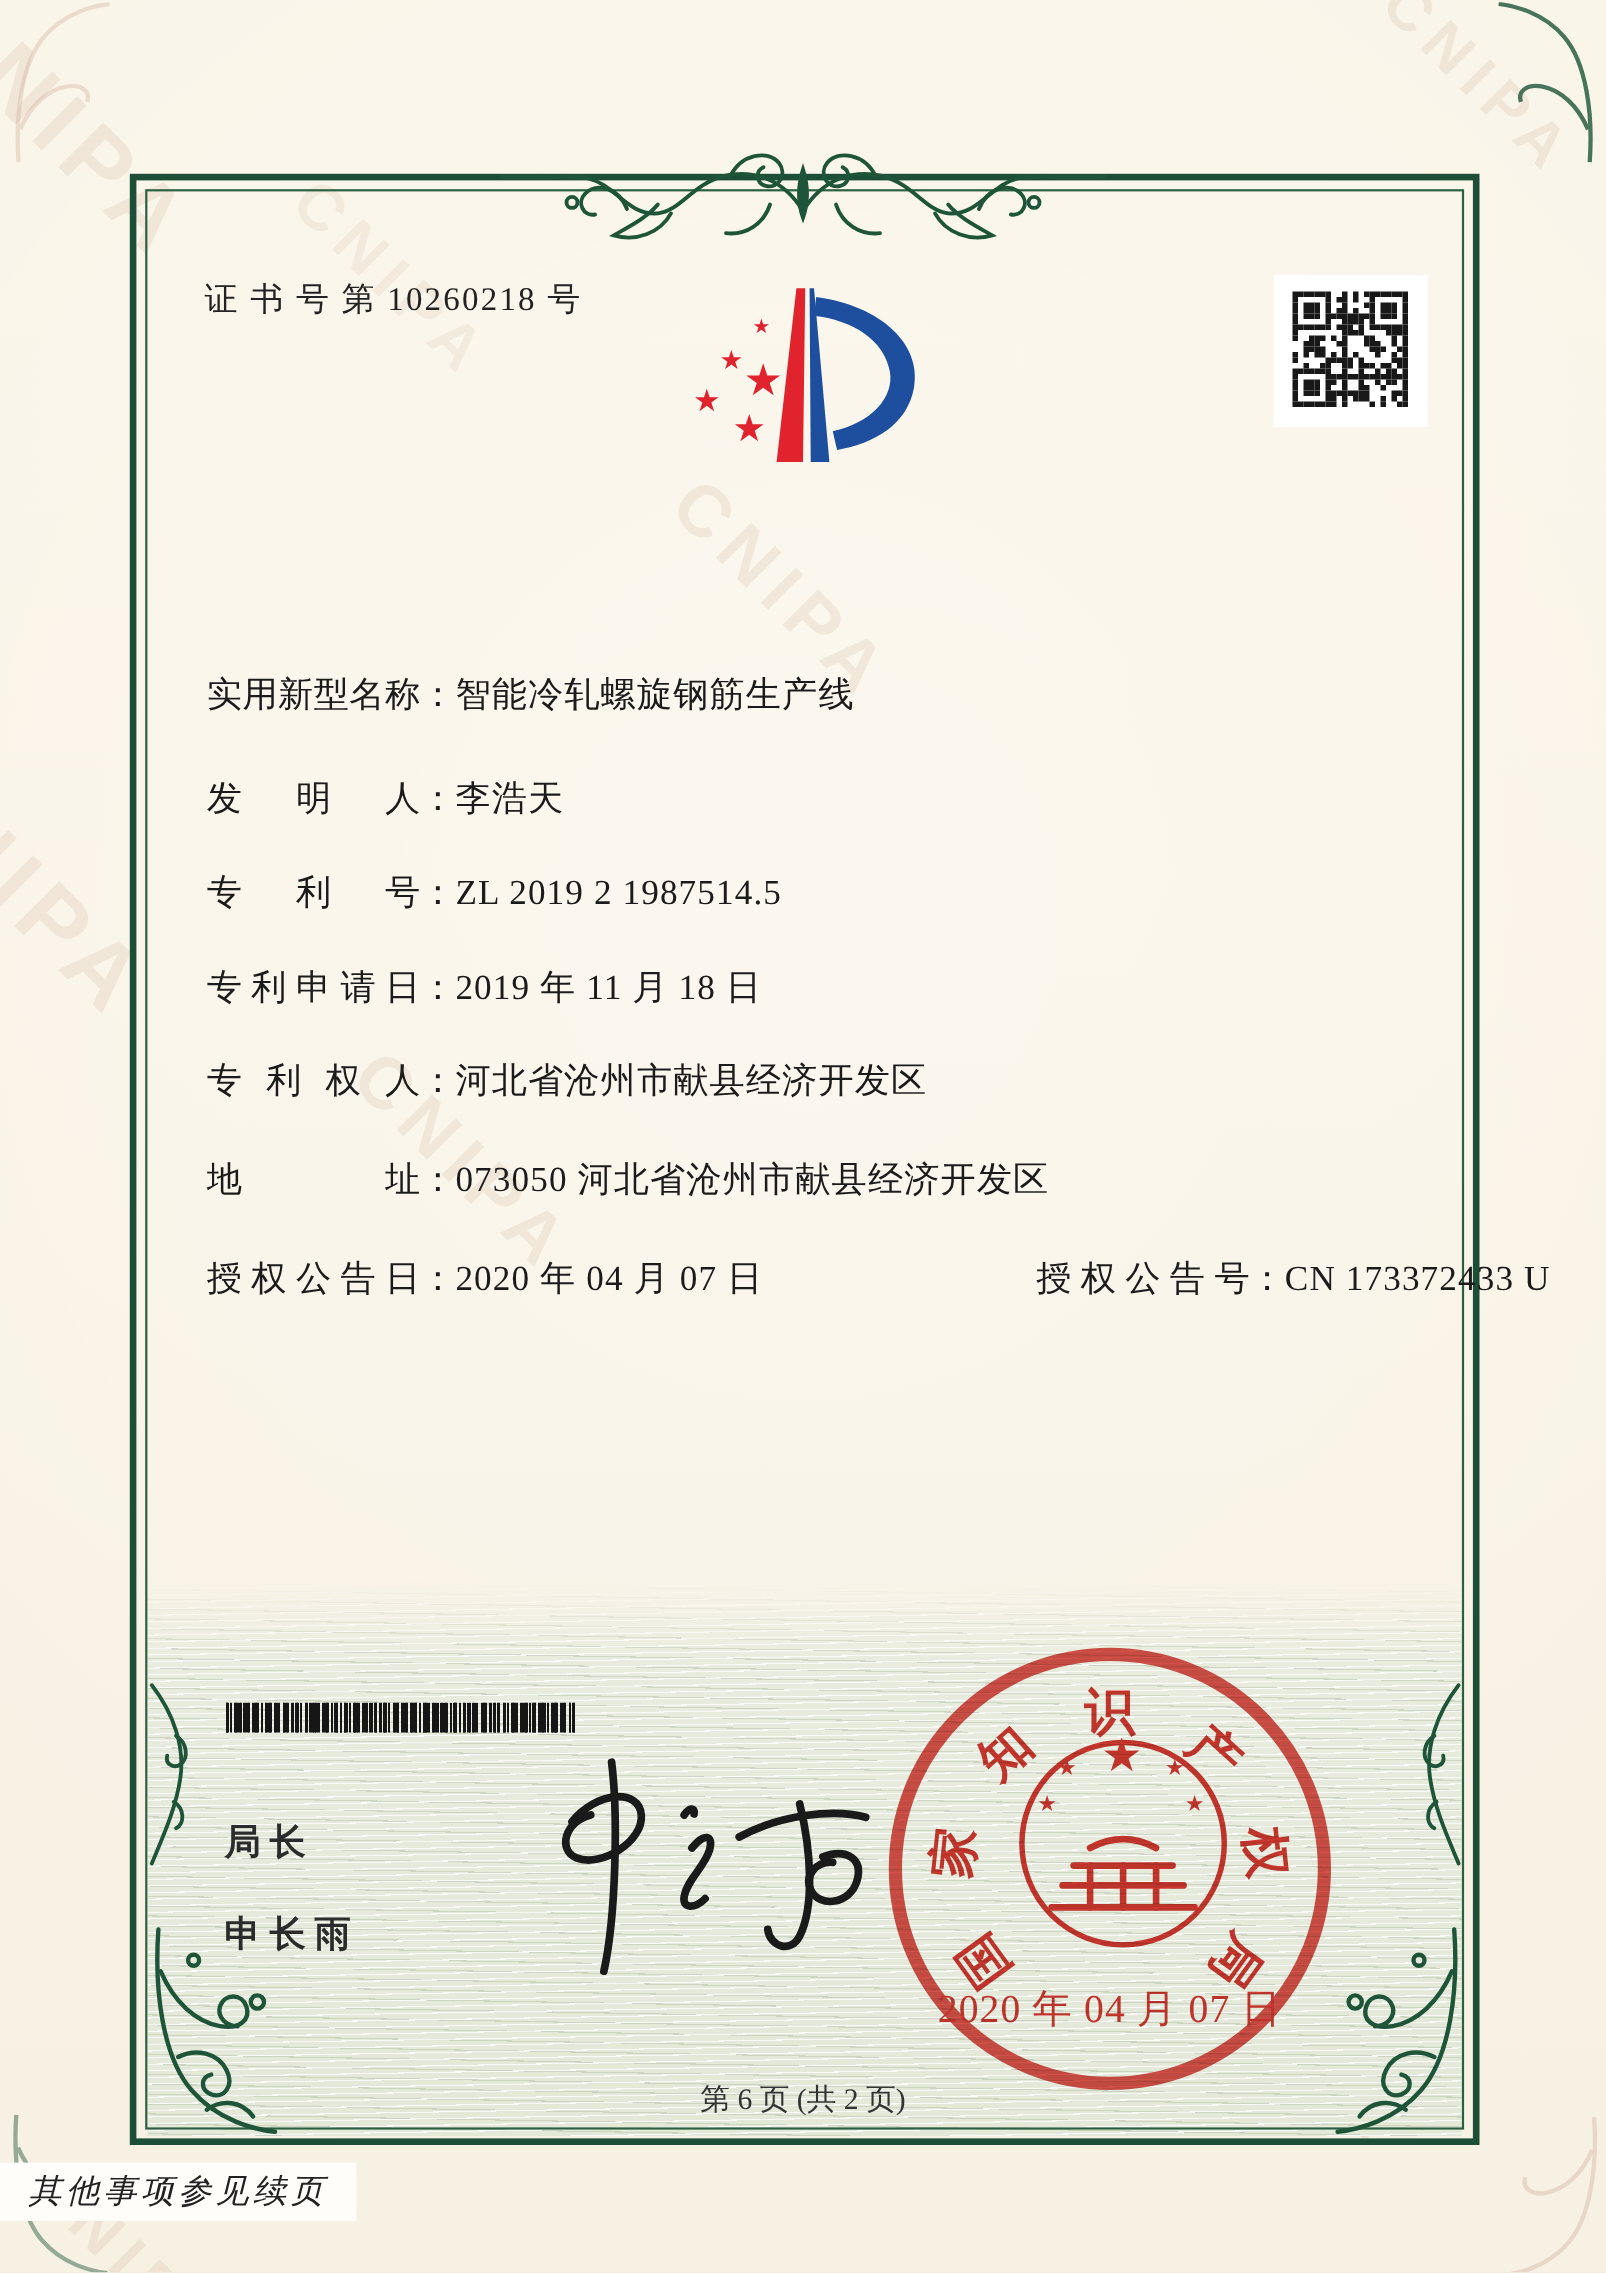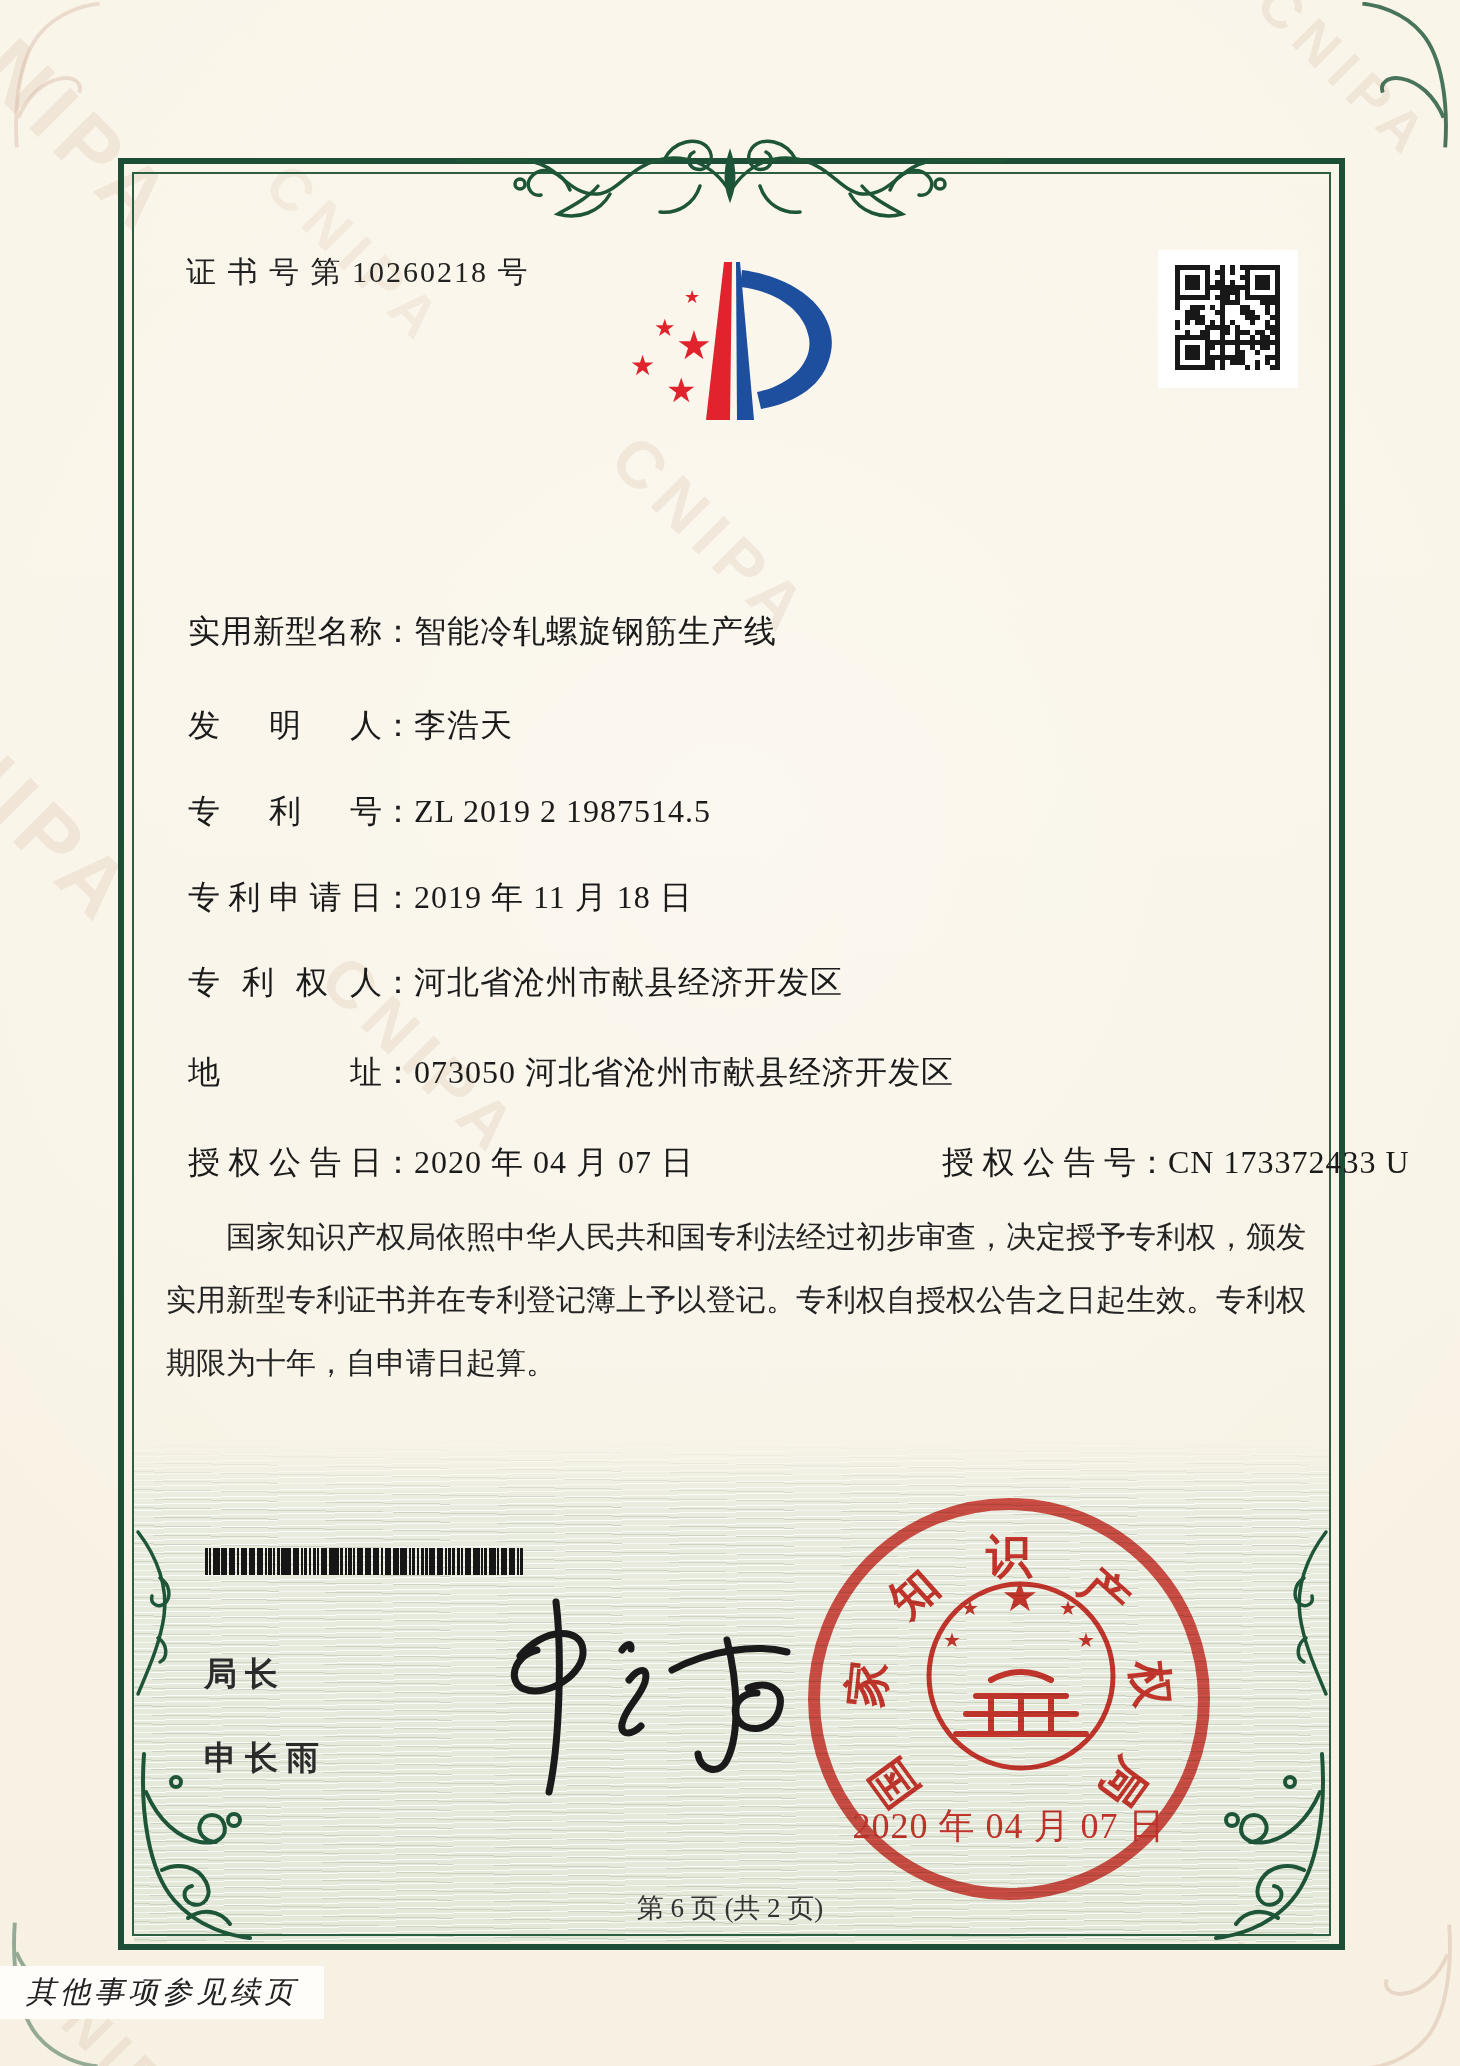--- a/index.html
+++ b/index.html
@@ -521,21 +521,20 @@
           <span>授</span>
           <span>权</span>
           <span>公</span>
           <span>告</span>
           <span>号</span>
         </span><span class="colon">：</span><span class="fvalue">CN 173372433 U</span>
     </span>
   </div>
 
   <div class="body-text">
-    <p>国家知识产权局依照中华人民共和国专利法经过初步审查，决定授予专利权，颁发实用新型专利证书并在专利登记簿上予以登记。专利权自授权公告之日起生效。专利权期限为十年，自申请日起算。</p>
   </div>
 
   <div class="barcode"></div>
 
   <div class="signer-title">局长</div>
   <div class="signer-name">申长雨</div>
 
   <div class="signature">
     <svg width="390" height="230" viewBox="0 0 390 230">
       <g stroke="#1a1a1a" fill="none" stroke-width="7" stroke-linecap="round" stroke-linejoin="round">

